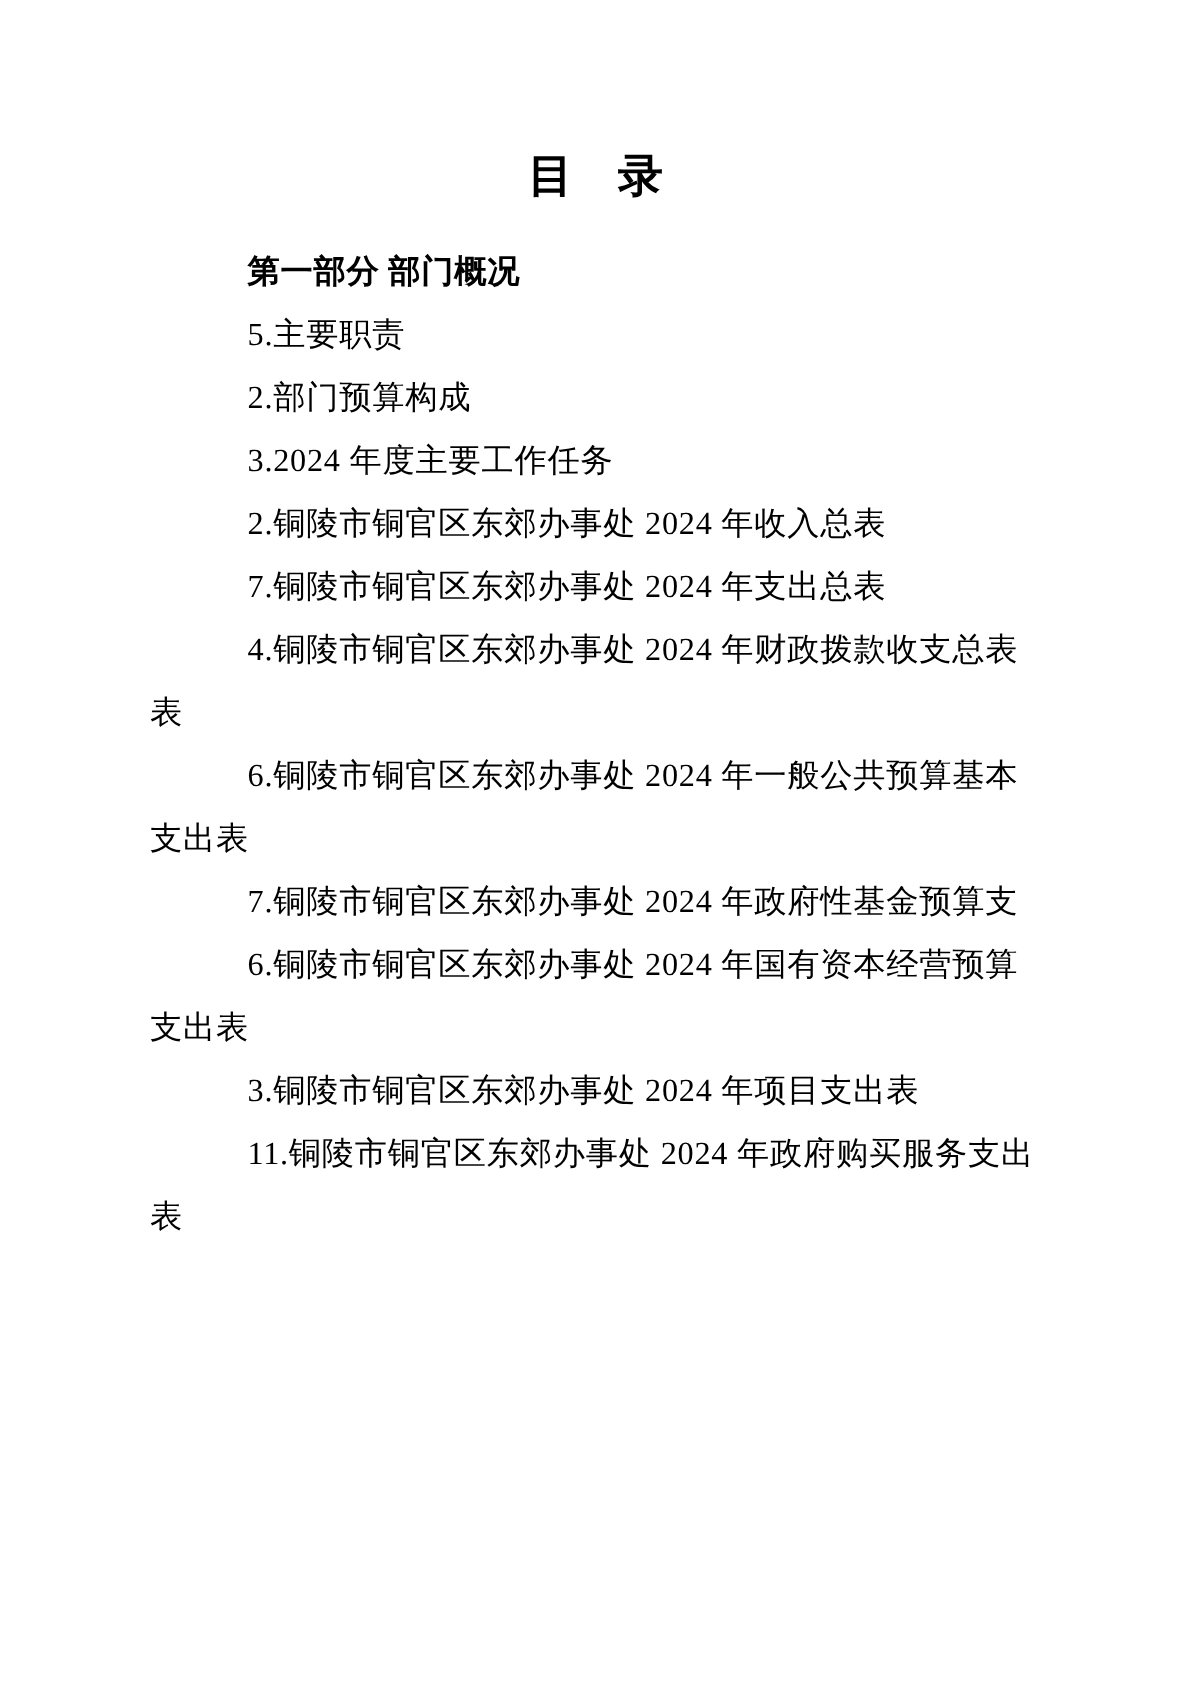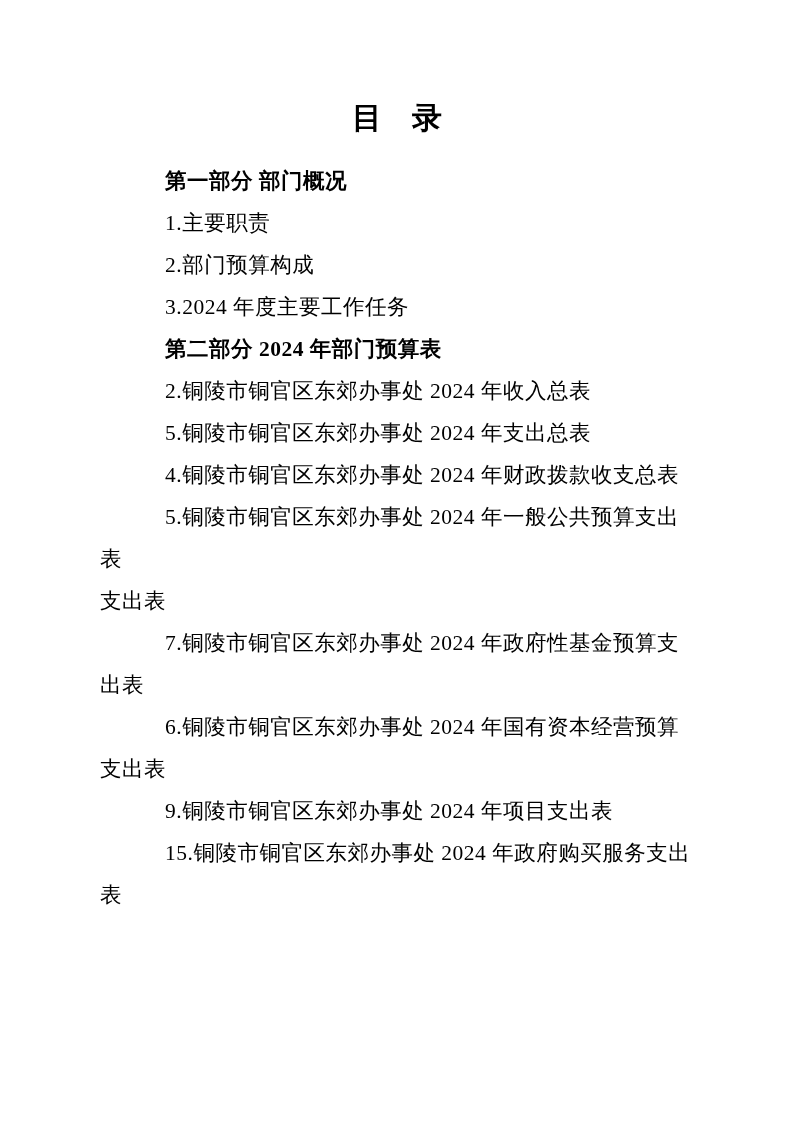--- a/index.html
+++ b/index.html
@@ -45,31 +45,29 @@
     font-weight: bold;
   }
 </style>
 </head>
 <body>
 
 <div class="page">
   <h1 class="doc-title">目　录</h1>
   <div class="toc" id="toc">
       <div class="toc-line first heading">第一部分 部门概况</div>
-      <div class="toc-line first">1.主要职责</div>
+      <div class="toc-line first">5.主要职责</div>
       <div class="toc-line first">2.部门预算构成</div>
       <div class="toc-line first">3.2024 年度主要工作任务</div>
-      <div class="toc-line first heading">第二部分 2024 年部门预算表</div>
       <div class="toc-line first">2.铜陵市铜官区东郊办事处 2024 年收入总表</div>
-      <div class="toc-line first">5.铜陵市铜官区东郊办事处 2024 年支出总表</div>
+      <div class="toc-line first">7.铜陵市铜官区东郊办事处 2024 年支出总表</div>
       <div class="toc-line first">4.铜陵市铜官区东郊办事处 2024 年财政拨款收支总表</div>
-      <div class="toc-line first">5.铜陵市铜官区东郊办事处 2024 年一般公共预算支出</div>
       <div class="toc-line cont">表</div>
+      <div class="toc-line first">6.铜陵市铜官区东郊办事处 2024 年一般公共预算基本</div>
       <div class="toc-line cont">支出表</div>
       <div class="toc-line first">7.铜陵市铜官区东郊办事处 2024 年政府性基金预算支</div>
-      <div class="toc-line cont">出表</div>
       <div class="toc-line first">6.铜陵市铜官区东郊办事处 2024 年国有资本经营预算</div>
       <div class="toc-line cont">支出表</div>
-      <div class="toc-line first">9.铜陵市铜官区东郊办事处 2024 年项目支出表</div>
-      <div class="toc-line first">15.铜陵市铜官区东郊办事处 2024 年政府购买服务支出</div>
+      <div class="toc-line first">3.铜陵市铜官区东郊办事处 2024 年项目支出表</div>
+      <div class="toc-line first">11.铜陵市铜官区东郊办事处 2024 年政府购买服务支出</div>
       <div class="toc-line cont">表</div>
     </div>
 </div>
 
 </body></html>

